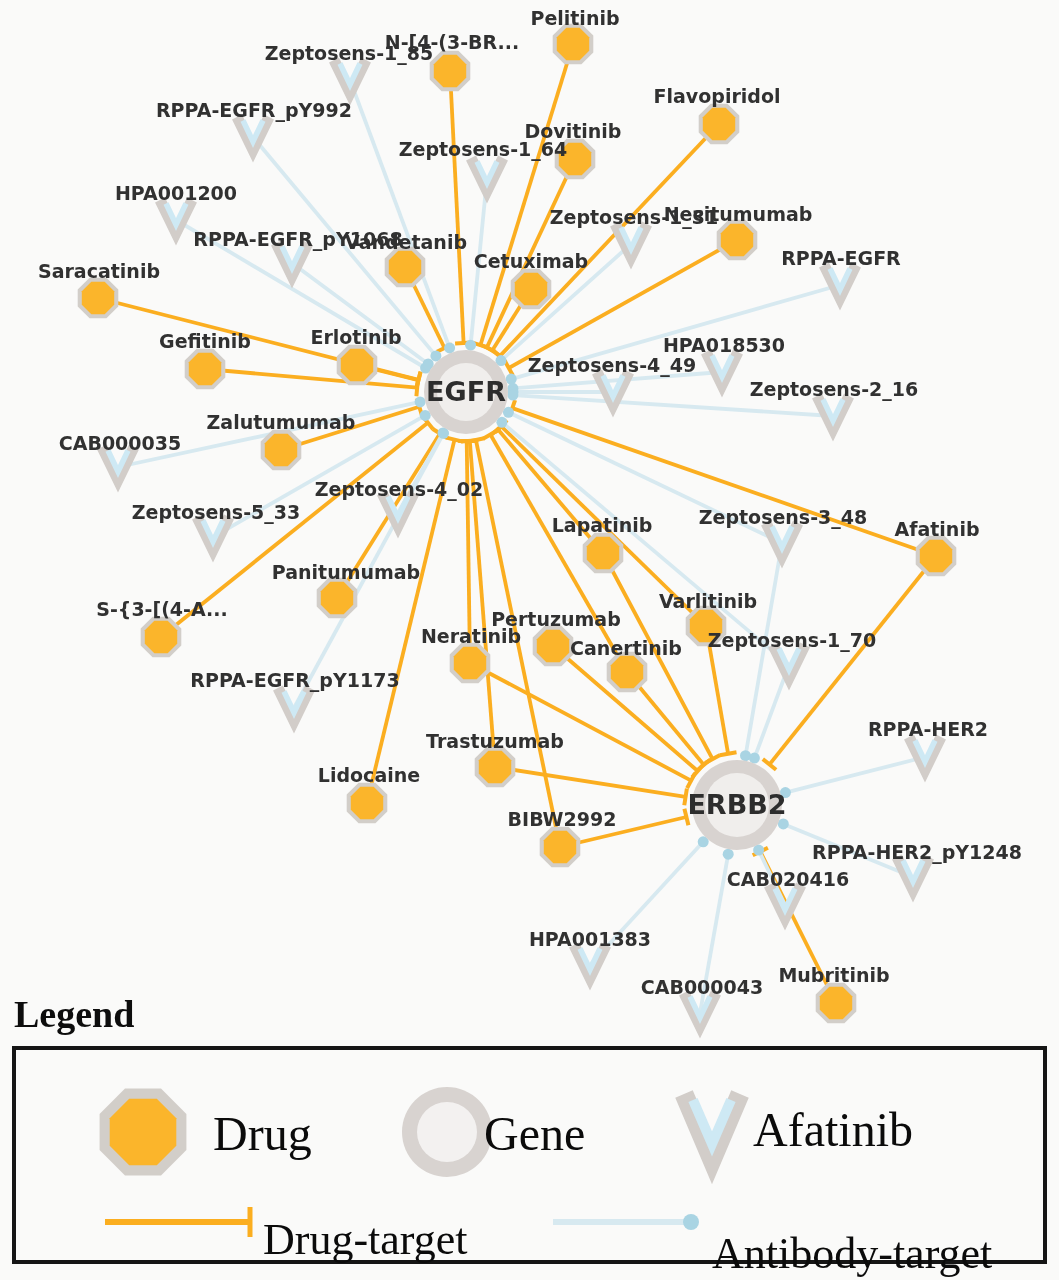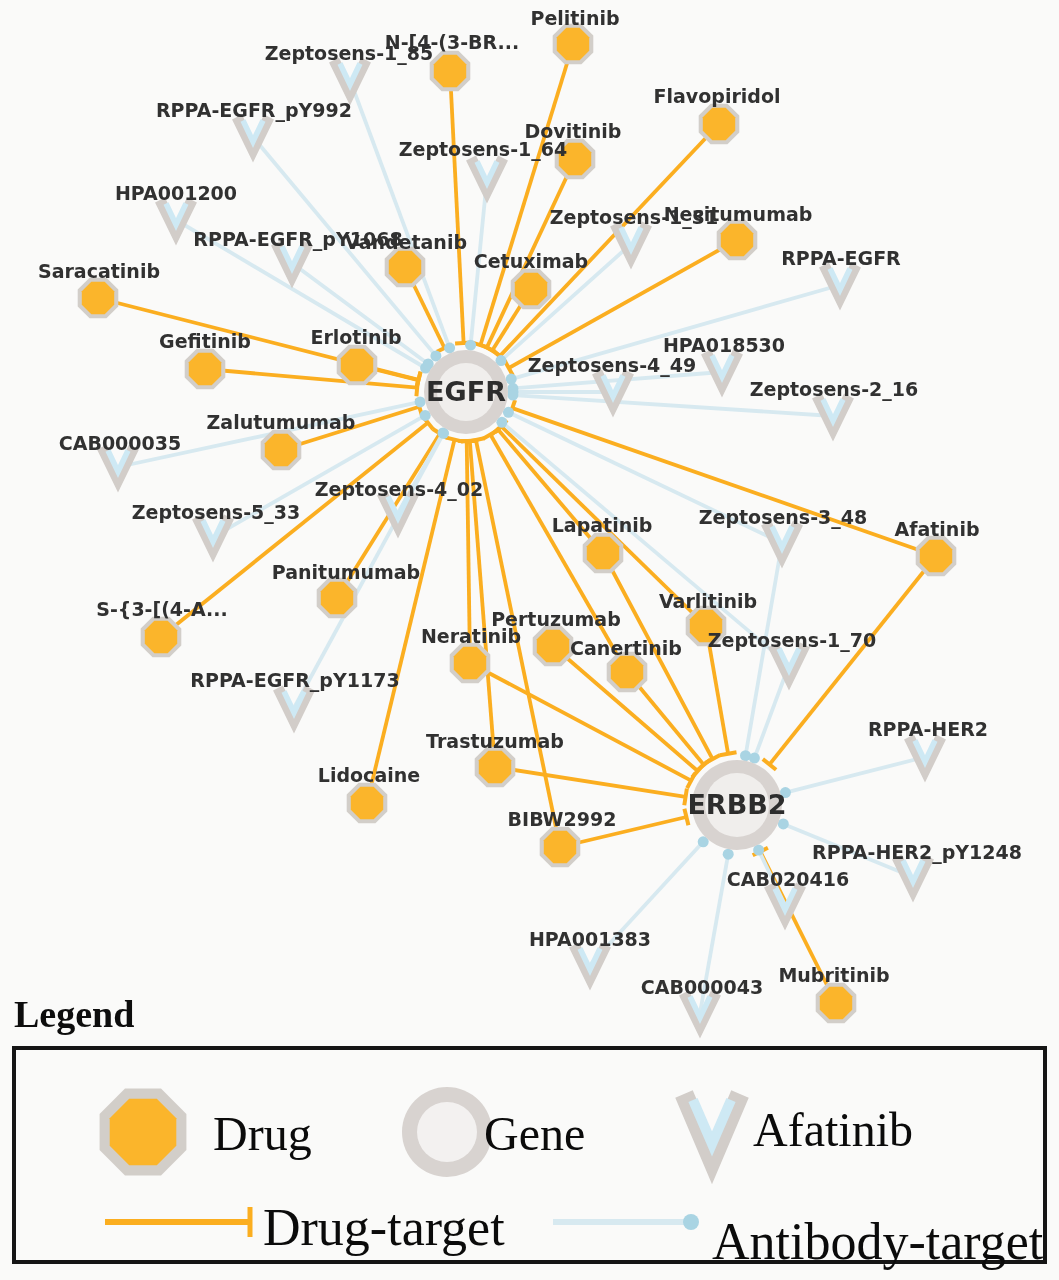--- a/index.html
+++ b/index.html
@@ -29,21 +29,21 @@
     border:4px solid #151515;background:#fafaf9;
   }
   .legend-item-label{
     position:absolute;
     font-family:"Liberation Serif", serif;
     font-size:48px;color:#0b0b0b;white-space:nowrap;
   }
   .legend-edge-label{
     position:absolute;
     font-family:"Liberation Serif", serif;
-    font-size:52px;color:#0b0b0b;white-space:nowrap;
+    font-size:44px;color:#0b0b0b;white-space:nowrap;margin-top:16px;
   }
   .legend-icon{position:absolute;}
 </style>
 </head>
 <body>
 
 <svg id="net" width="1059" height="1280" viewBox="0 0 1059 1280">
     <g>
       <g>
         <line x1="573" y1="44" x2="480.4" y2="345.2" stroke="#fbae20" stroke-width="3.8"></line>

